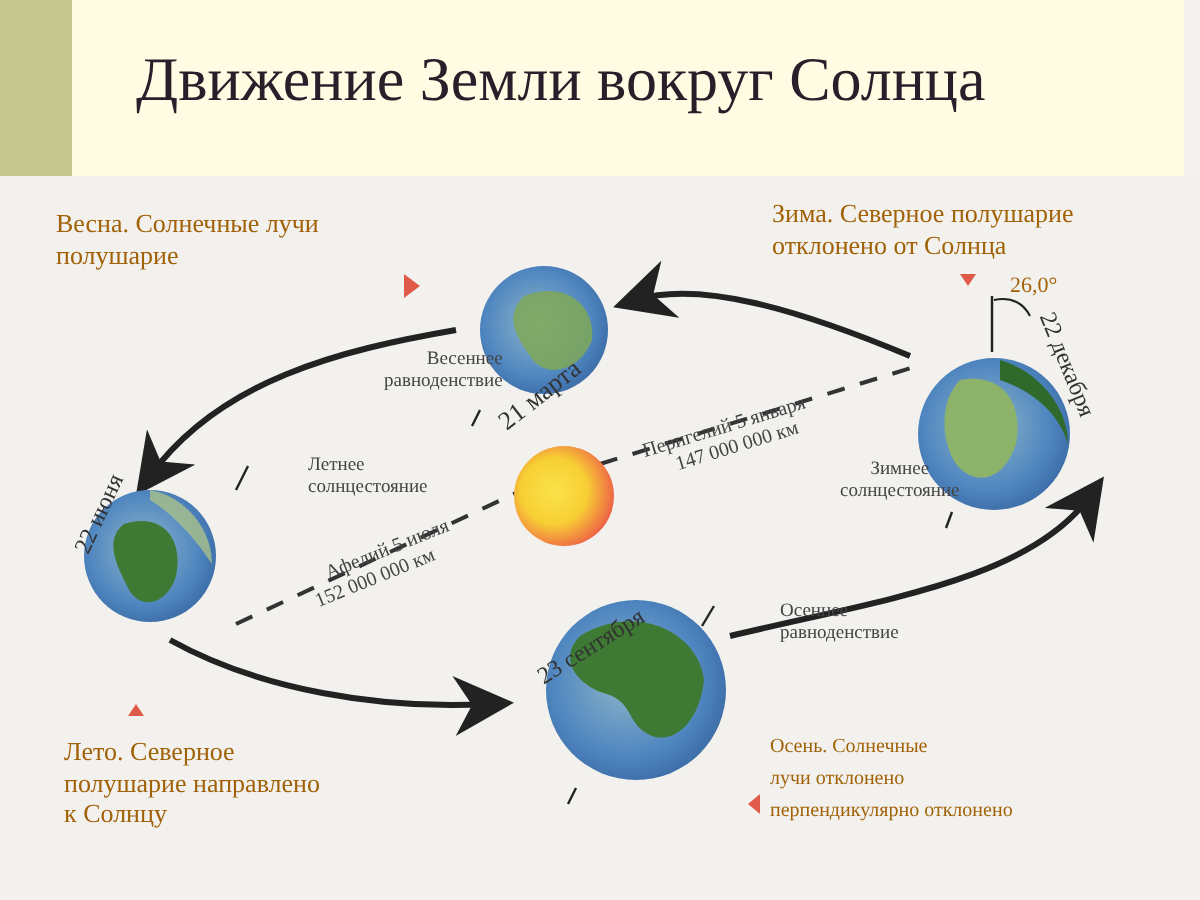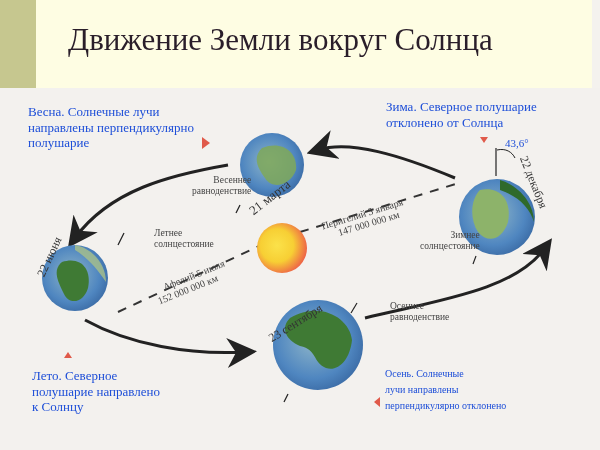--- a/index.html
+++ b/index.html
@@ -1,21 +1,21 @@
 <!DOCTYPE html>
 <html><head>
 <meta charset="utf-8">
 <style>
   html,body{margin:0;padding:0;}
   body{width:600px;height:450px;position:relative;overflow:hidden;background:#f4f2ee;font-family:"Liberation Serif","DejaVu Serif",serif;}
   .title-bar{position:absolute;left:0;top:0;width:592px;height:88px;background:#fefde3;}
   .title-accent{position:absolute;left:0;top:0;width:36px;height:88px;background:#c6c78f;}
   .title{position:absolute;left:68px;top:22px;font-size:31px;color:#2a1e2a;white-space:nowrap;}
   .diagram{position:absolute;left:0;top:88px;width:600px;height:362px;background:#f3f1ee;}
-  .lbl{position:absolute;color:#1d4ed8;font-size:12.5px;line-height:15px;white-space:nowrap;}
+  .lbl{position:absolute;color:#a16207;font-size:12.5px;line-height:15px;white-space:nowrap;}
   .small{position:absolute;color:#444;font-size:9.5px;line-height:11px;white-space:nowrap;}
   .big{font-size:13px;line-height:15.5px;}
   svg{position:absolute;left:0;top:0;}
   .rot{position:absolute;white-space:nowrap;color:#333;font-size:12px;transform-origin:left top;}
   .dist{position:absolute;white-space:nowrap;color:#444;font-size:10px;line-height:11px;transform-origin:left top;}
 </style>
 </head>
 <body>
 
 <div class="title-bar">
@@ -79,61 +79,60 @@
     <path d="M497,150 C506,148 512,152 515,158" stroke="#222" stroke-width="1" fill="none"></path>
 
     <polygon points="202,137 210,143 202,149" fill="#e05a4a"></polygon>
     <polygon points="480,137 488,137 484,143" fill="#e05a4a"></polygon>
     <polygon points="64,358 72,358 68,352" fill="#e05a4a"></polygon>
     <polygon points="380,397 374,402 380,407" fill="#e05a4a"></polygon>
   </svg>
 
   <div class="lbl big" style="left:28px;top:16px;">
     <div>Весна. Солнечные лучи</div>
-    <div>направлены перпендикулярно</div>
     <div>полушарие</div>
   </div>
   <div class="lbl big" style="left:32px;top:280px;">
     <div>Лето. Северное</div>
     <div>полушарие направлено</div>
     <div>к Солнцу</div>
   </div>
   <div class="lbl big" style="left:386px;top:11px;">
     <div>Зима. Северное полушарие</div>
     <div>отклонено от Солнца</div>
   </div>
   <div class="lbl big" style="left:385px;top:278px;font-size:10px;line-height:16px;">
     <div>Осень. Солнечные</div>
-    <div>лучи направлены</div>
+    <div>лучи отклонено</div>
     <div>перпендикулярно отклонено</div>
   </div>
 
   <div class="small" style="left:192px;top:87px;text-align:right;">
     <div>Весеннее</div>
     <div>равноденствие</div>
   </div>
   <div class="small" style="left:126px;top:140px;margin-left:28px;">
     <div>Летнее</div>
     <div>солнцестояние</div>
   </div>
   <div class="small" style="left:390px;top:213px;">
     <div>Осеннее</div>
     <div>равноденствие</div>
   </div>
-  <div class="small" style="left:420px;top:142px;text-align:right;">
+  <div class="small" style="left:420px;top:142px;text-align:center;">
     <div>Зимнее</div>
     <div>солнцестояние</div>
   </div>
 
   <div class="rot" style="left:246px;top:118px;transform:rotate(-38deg);font-size:13px;">21 марта</div>
   <div class="rot" style="left:34px;top:185px;transform:rotate(-65deg);font-size:12px;">22 июня</div>
   <div class="rot" style="left:266px;top:245px;transform:rotate(-32deg);font-size:12px;">23 сентября</div>
   <div class="rot" style="left:530px;top:66px;transform:rotate(68deg);font-size:12px;">22 декабря</div>
 
-  <div class="lbl" style="left:505px;top:48px;font-size:11px;">43,6°</div>
+  <div class="lbl" style="left:505px;top:48px;font-size:11px;">26,0°</div>
 
   <div class="dist" style="left:320px;top:133px;transform:rotate(-17deg);">
     <div>Перигелий 5 января</div>
     <div style="padding-left:14px;">147 000 000 км</div>
   </div>
   <div class="dist" style="left:152px;top:198px;transform:rotate(-22deg);">
     <div style="padding-left:10px;">Афелий 5 июля</div>
     <div>152 000 000 км</div>
   </div>
 </div>

